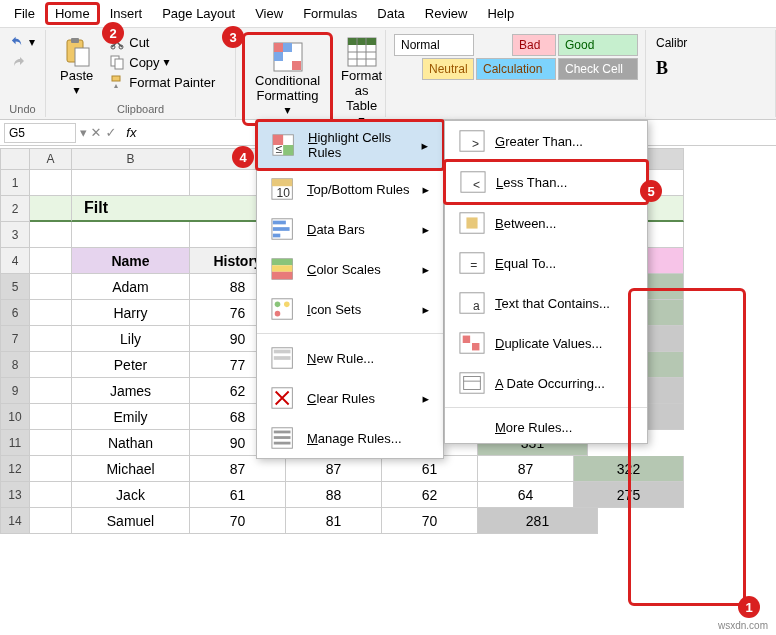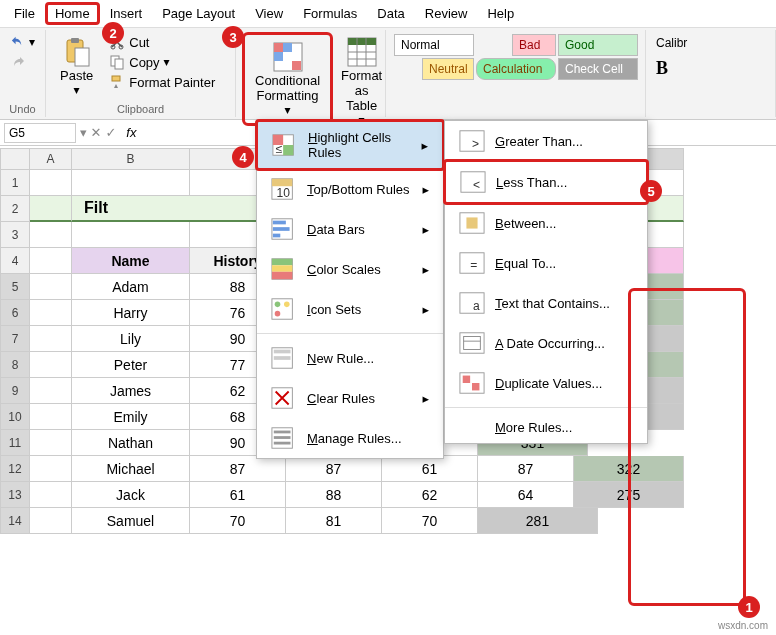--- a/index.html
+++ b/index.html
@@ -21,21 +21,21 @@
 
 .cf-highlight { border: 3px solid #d92020; border-radius: 6px; padding: 2px; }
 
 
 .styles-gallery { display: grid; grid-template-columns: repeat(3, 80px); gap: 2px; padding: 2px; }
 .style-cell { height: 22px; border: 1px solid #bbb; display: flex; align-items: center; padding: 0 6px; font-size: 12px; }
 .style-normal { background: #fff; }
 .style-bad { background: #ffc7ce; color: #9c0006; margin-left: 36px; }
 .style-good { background: #c6efce; color: #006100; }
 .style-neutral { background: #ffeb9c; color: #9c5700; margin-left: 28px; }
-.style-calc { background: #86efac; color: #7f3f00; border-radius: 9px; }
+.style-calc { background: #7dd3fc; color: #7f3f00; }
 .style-check { background: #a5a5a5; color: #fff; }
 
 
 .fbarrow { display: flex; align-items: center; height: 26px; border-bottom: 1px solid #ccc; }
 .namebox { width: 72px; border: 1px solid #ccc; height: 20px; margin: 0 4px; padding: 0 4px; font-size: 12px; background: #fff; }
 .fx-btns { display: flex; gap: 4px; color: #888; padding: 0 4px; }
 .fx-label { font-style: italic; padding: 0 6px; }
 
 
 .sheet { position: absolute; left: 0; top: 148px; right: 0; bottom: 0; }
@@ -502,35 +502,35 @@
           <rect x="1" y="1" width="26" height="22" fill="#fff" stroke="#999"></rect>
           <text x="15" y="20" font-size="10" fill="#333">a</text>
         </svg>
       </span>
       <span><span class="ul">T</span>ext that Contains...</span>
     </div>
     <div class="dd-item">
       <span>
         <svg width="26" height="24" viewBox="0 0 28 24">
           <rect x="1" y="1" width="26" height="22" fill="#fff" stroke="#999"></rect>
+          <rect x="4" y="4" width="8" height="8" fill="#e87a7a"></rect>
+          <rect x="14" y="12" width="8" height="8" fill="#e87a7a"></rect>
+        </svg>
+      </span>
+      <span><span class="ul">D</span>uplicate Values...</span>
+    </div>
+    <div class="dd-item">
+      <span>
+        <svg width="26" height="24" viewBox="0 0 28 24">
+          <rect x="1" y="1" width="26" height="22" fill="#fff" stroke="#999"></rect>
           <rect x="5" y="5" width="18" height="14" fill="none" stroke="#888"></rect>
           <line x1="5" y1="10" x2="23" y2="10" stroke="#888"></line>
         </svg>
       </span>
       <span><span class="ul">A</span> Date Occurring...</span>
-    </div>
-    <div class="dd-item">
-      <span>
-        <svg width="26" height="24" viewBox="0 0 28 24">
-          <rect x="1" y="1" width="26" height="22" fill="#fff" stroke="#999"></rect>
-          <rect x="4" y="4" width="8" height="8" fill="#e87a7a"></rect>
-          <rect x="14" y="12" width="8" height="8" fill="#e87a7a"></rect>
-        </svg>
-      </span>
-      <span><span class="ul">D</span>uplicate Values...</span>
     </div>
     <div class="dd-sep"></div>
     <div class="dd-item">
       <span style="width: 26px;"></span>
       <span><span class="ul">M</span>ore Rules...</span>
     </div>
   </div>
 
 <div class="callout" style="left:102px;top:22px">2</div>
 <div class="callout" style="left:222px;top:26px">3</div>

